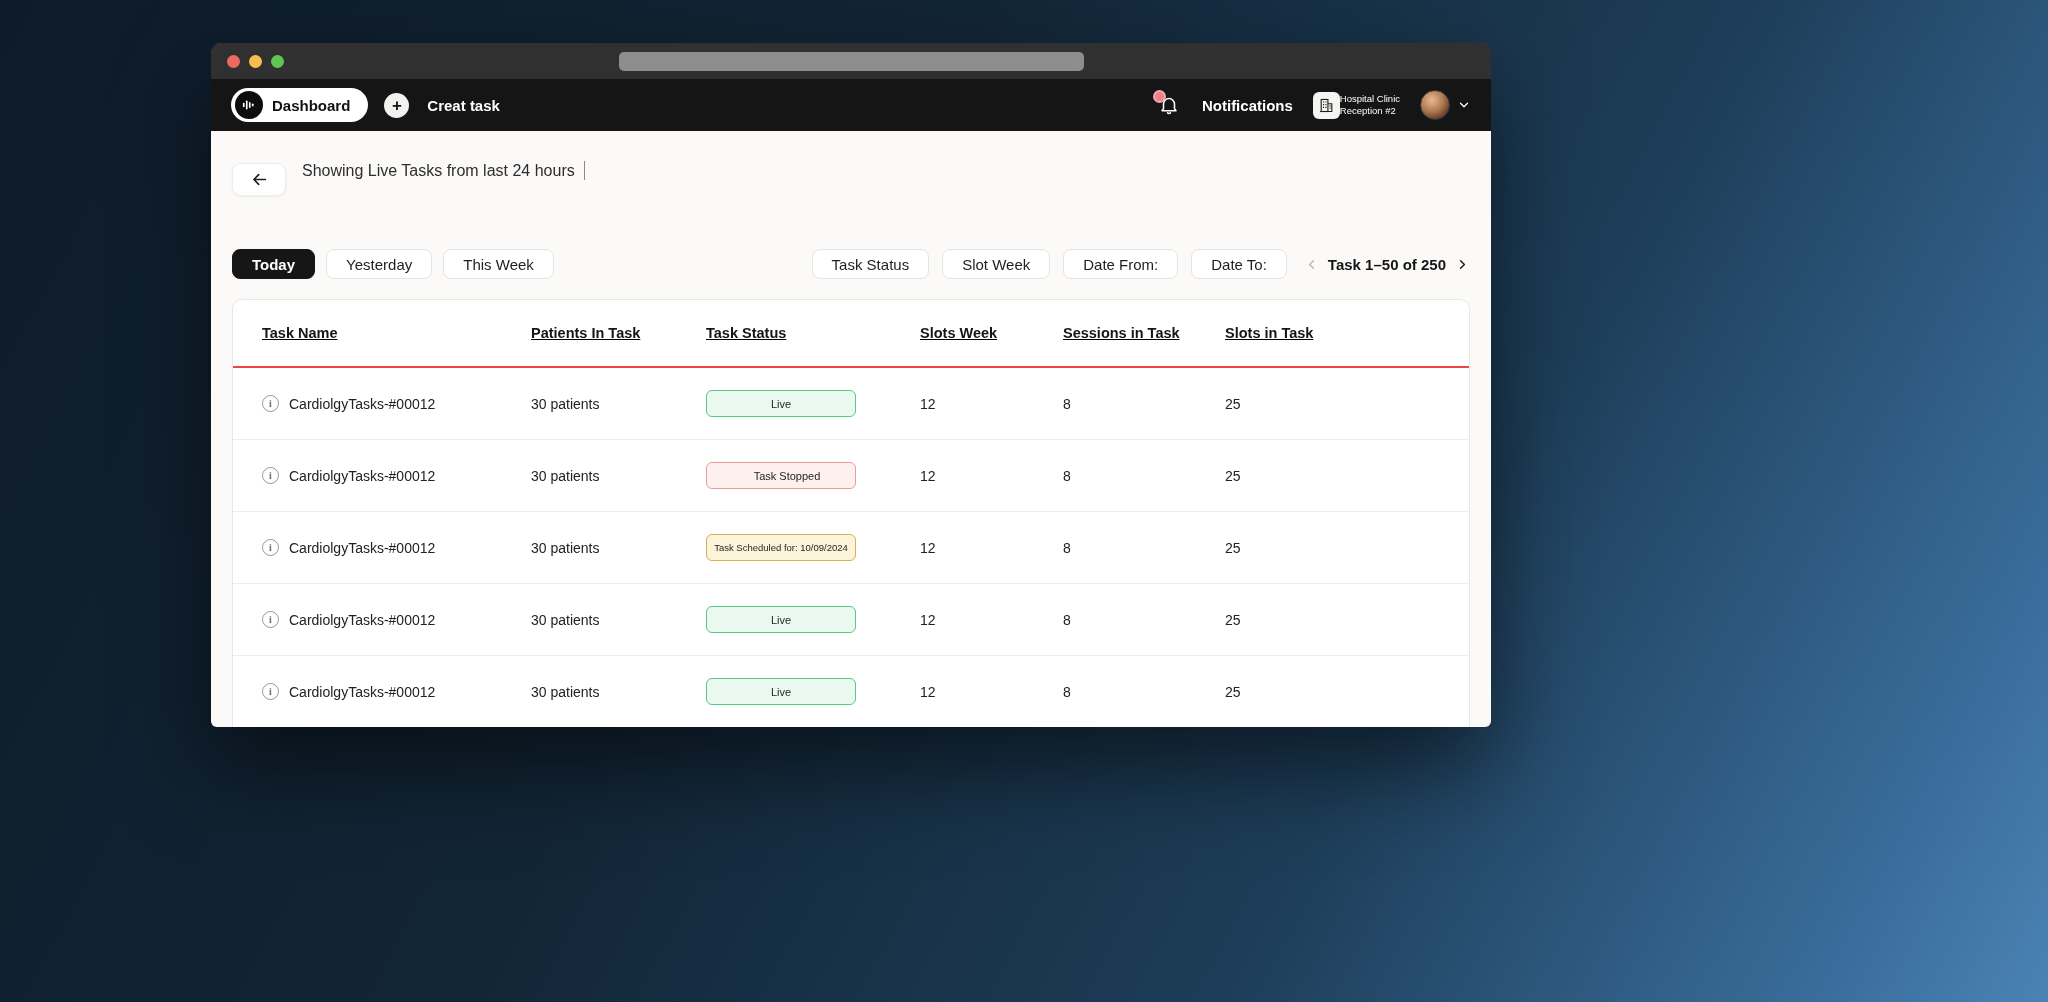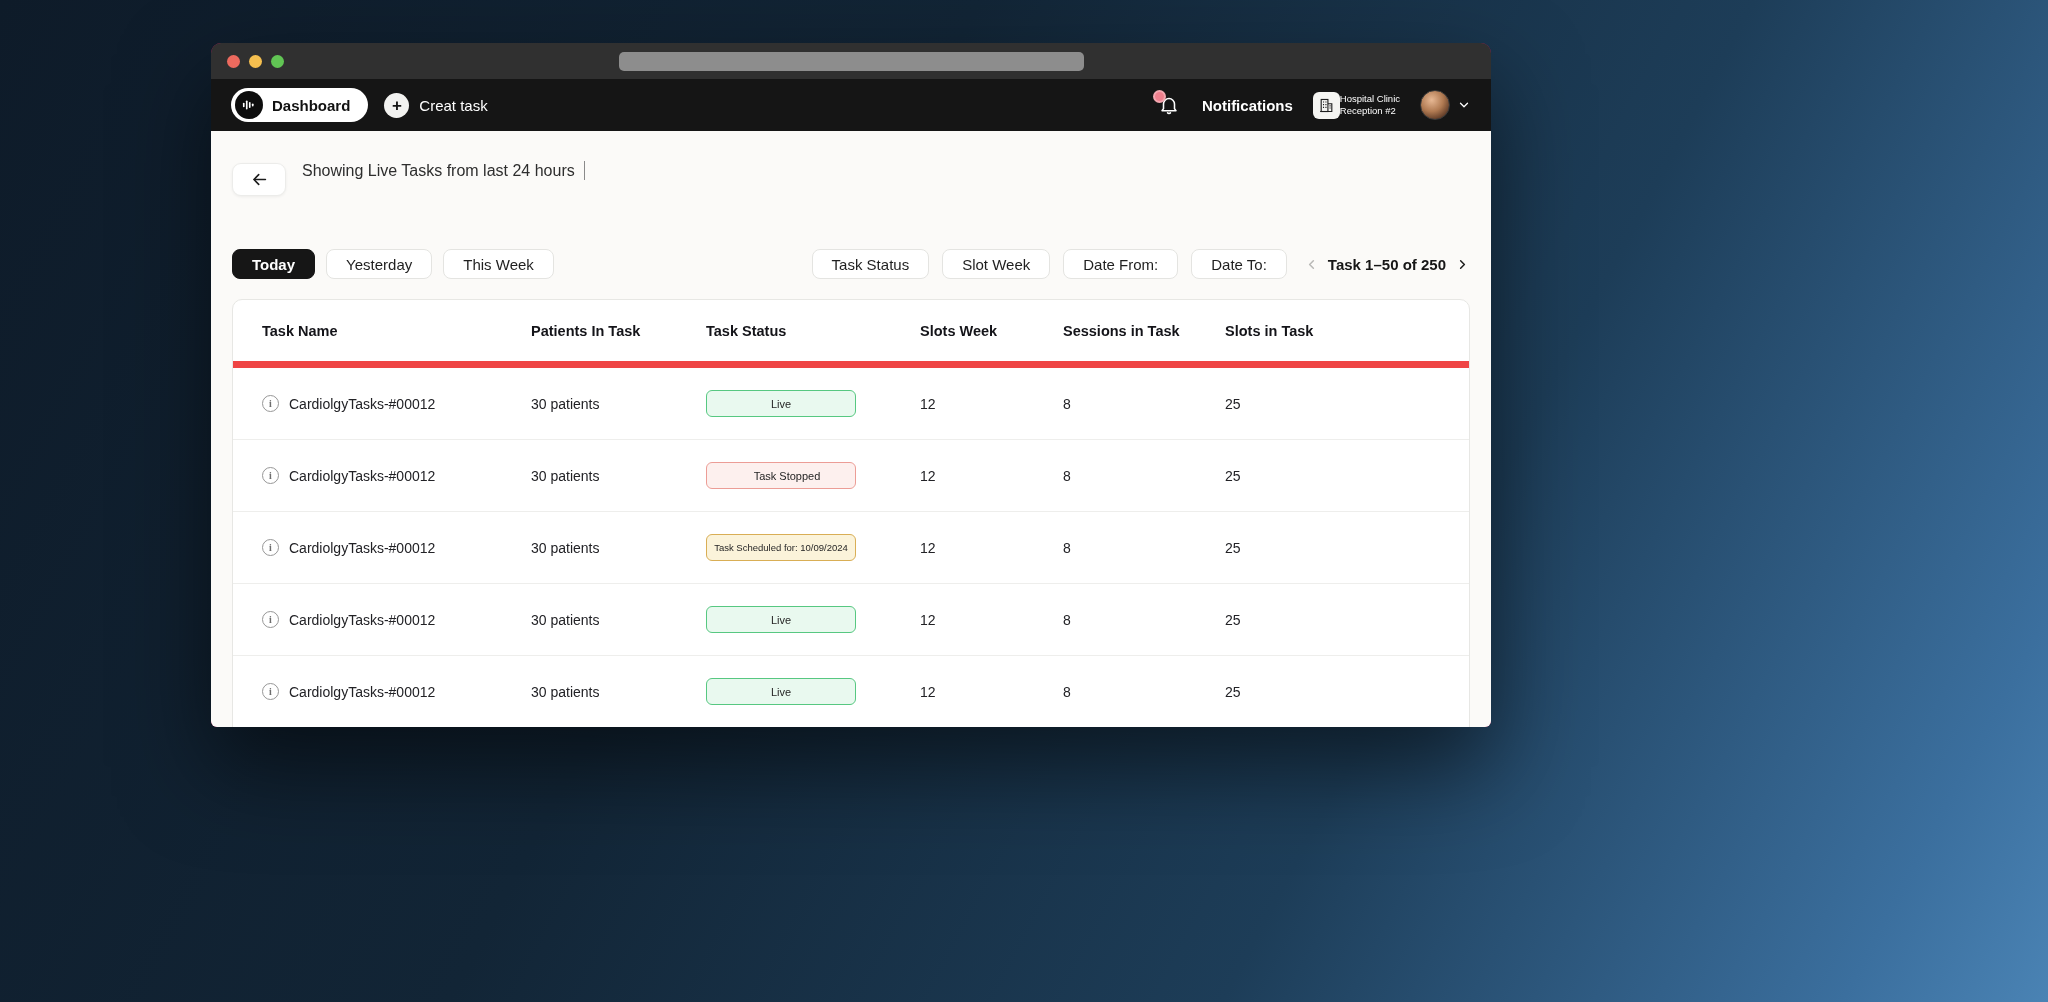--- a/index.html
+++ b/index.html
@@ -22,21 +22,21 @@
   .dot.red{ background:#ed6a5e; } .dot.yellow{ background:#f5bf4f; } .dot.green{ background:#61c554; }
   .url-pill { position:absolute; left:0; right:0; margin:0 auto; top:9px; width:465px; height:19px; background:#8d8d8d; border-radius:5px; }
   
   .navbar { height:52px; background:#151515; flex:0 0 auto; display:flex; align-items:center; padding:0 20px; }
   .dash-pill { display:flex; align-items:center; gap:9px; background:#fff; border:none; border-radius:999px; padding:3px 18px 3px 4px; height:34px; cursor:pointer; }
   .logo-circle { width:28px; height:28px; border-radius:50%; background:#0d0d0d; display:flex; align-items:center; justify-content:center; }
   .logo-circle svg { width:18px; height:18px; }
   .dash-label { font-size:15px; font-weight:700; color:#111; }
   .create-task { display:flex; align-items:center; gap:10px; background:transparent; border:none; margin-left:16px; cursor:pointer; }
   .plus-circle { width:25px; height:25px; border-radius:50%; background:#f2f2f0; color:#141414; font-size:17px; font-weight:700; display:flex; align-items:center; justify-content:center; line-height:1; }
-  .create-label { color:#fff; font-size:15px; font-weight:400; }
+  .create-label { color:#fff; font-size:15px; font-weight:700;margin-left:8px; }
   .nav-right { margin-left:auto; display:flex; align-items:center; gap:20px; }
   .notif { display:flex; align-items:center; gap:22px; background:none; border:none; cursor:pointer; }
   .bell-wrap { position:relative; width:22px; height:22px; }
   .bell-wrap svg { width:22px; height:22px; }
   .notif-badge { position:absolute; left:-5px; top:-4px; width:13px; height:13px; border-radius:50%; background:#ef7f8d; border:2px solid #f3a6af; }
   .notif-label { color:#fff; font-size:15px; font-weight:700; }
   .clinic { display:flex; align-items:center; gap:0; background:none; border:none; cursor:pointer; }
   .clinic-icon-box { width:27px; height:27px; background:#f5f5f2; border-radius:6px; display:flex; align-items:center; justify-content:center; }
   .clinic-icon-box svg { width:17px; height:17px; }
   .clinic-text { text-align:left; color:#fff; font-size:9.5px; line-height:1.25; font-weight:500; }
@@ -59,21 +59,21 @@
   .dropdowns { margin-left:auto; display:flex; gap:13px; }
   .pagination { display:flex; align-items:center; gap:9px; margin-left:17px; }
   .pg-chev { background:none; border:none; cursor:pointer; display:flex; padding:0; }
   .pg-chev svg { width:15px; height:15px; }
   .pg-chev.prev { color:#b8b8b6; }
   .pg-chev.next { color:#1c1c1c; }
   .pg-label { font-size:15px; font-weight:600; color:#161616; white-space:nowrap; }
   
   .table-card { margin-top:20px; background:#fff; border:1px solid #e7e7e4; border-radius:10px; overflow:hidden; height:600px; }
   .t-grid { display:grid; grid-template-columns:269px 175px 214px 143px 162px 1fr; align-items:center; }
-  .t-head { height:68px; border-bottom:7px solid #ef4444; }
+  .t-head { height:68px; border-bottom:2px solid #ef4444;text-decoration:underline; }
   .t-head .cell { font-size:14.5px; font-weight:700; color:#141419; }
   .cell { padding-left:29px; white-space:nowrap; }
   .t-row { height:72px; border-bottom:1px solid #eeeeec; font-size:14px; color:#222226; }
   .name-cell { display:flex; align-items:center; gap:10px; }
   .info-icon { width:17px; height:17px; flex:0 0 auto; border-radius:50%; border:1.3px solid #979797; color:#6d6d6d; font-size:10px; font-weight:600; display:flex; align-items:center; justify-content:center; cursor:pointer; font-family:"Liberation Serif", serif; }
   .badge { display:flex; align-items:center; justify-content:center; width:150px; height:27px; border-radius:6px; border:1px solid; font-size:11px; font-weight:500; color:#2b2b2b; overflow:hidden; }
   .badge.scheduled { font-size:9.5px; }
 </style>
 </head>
 <body>

